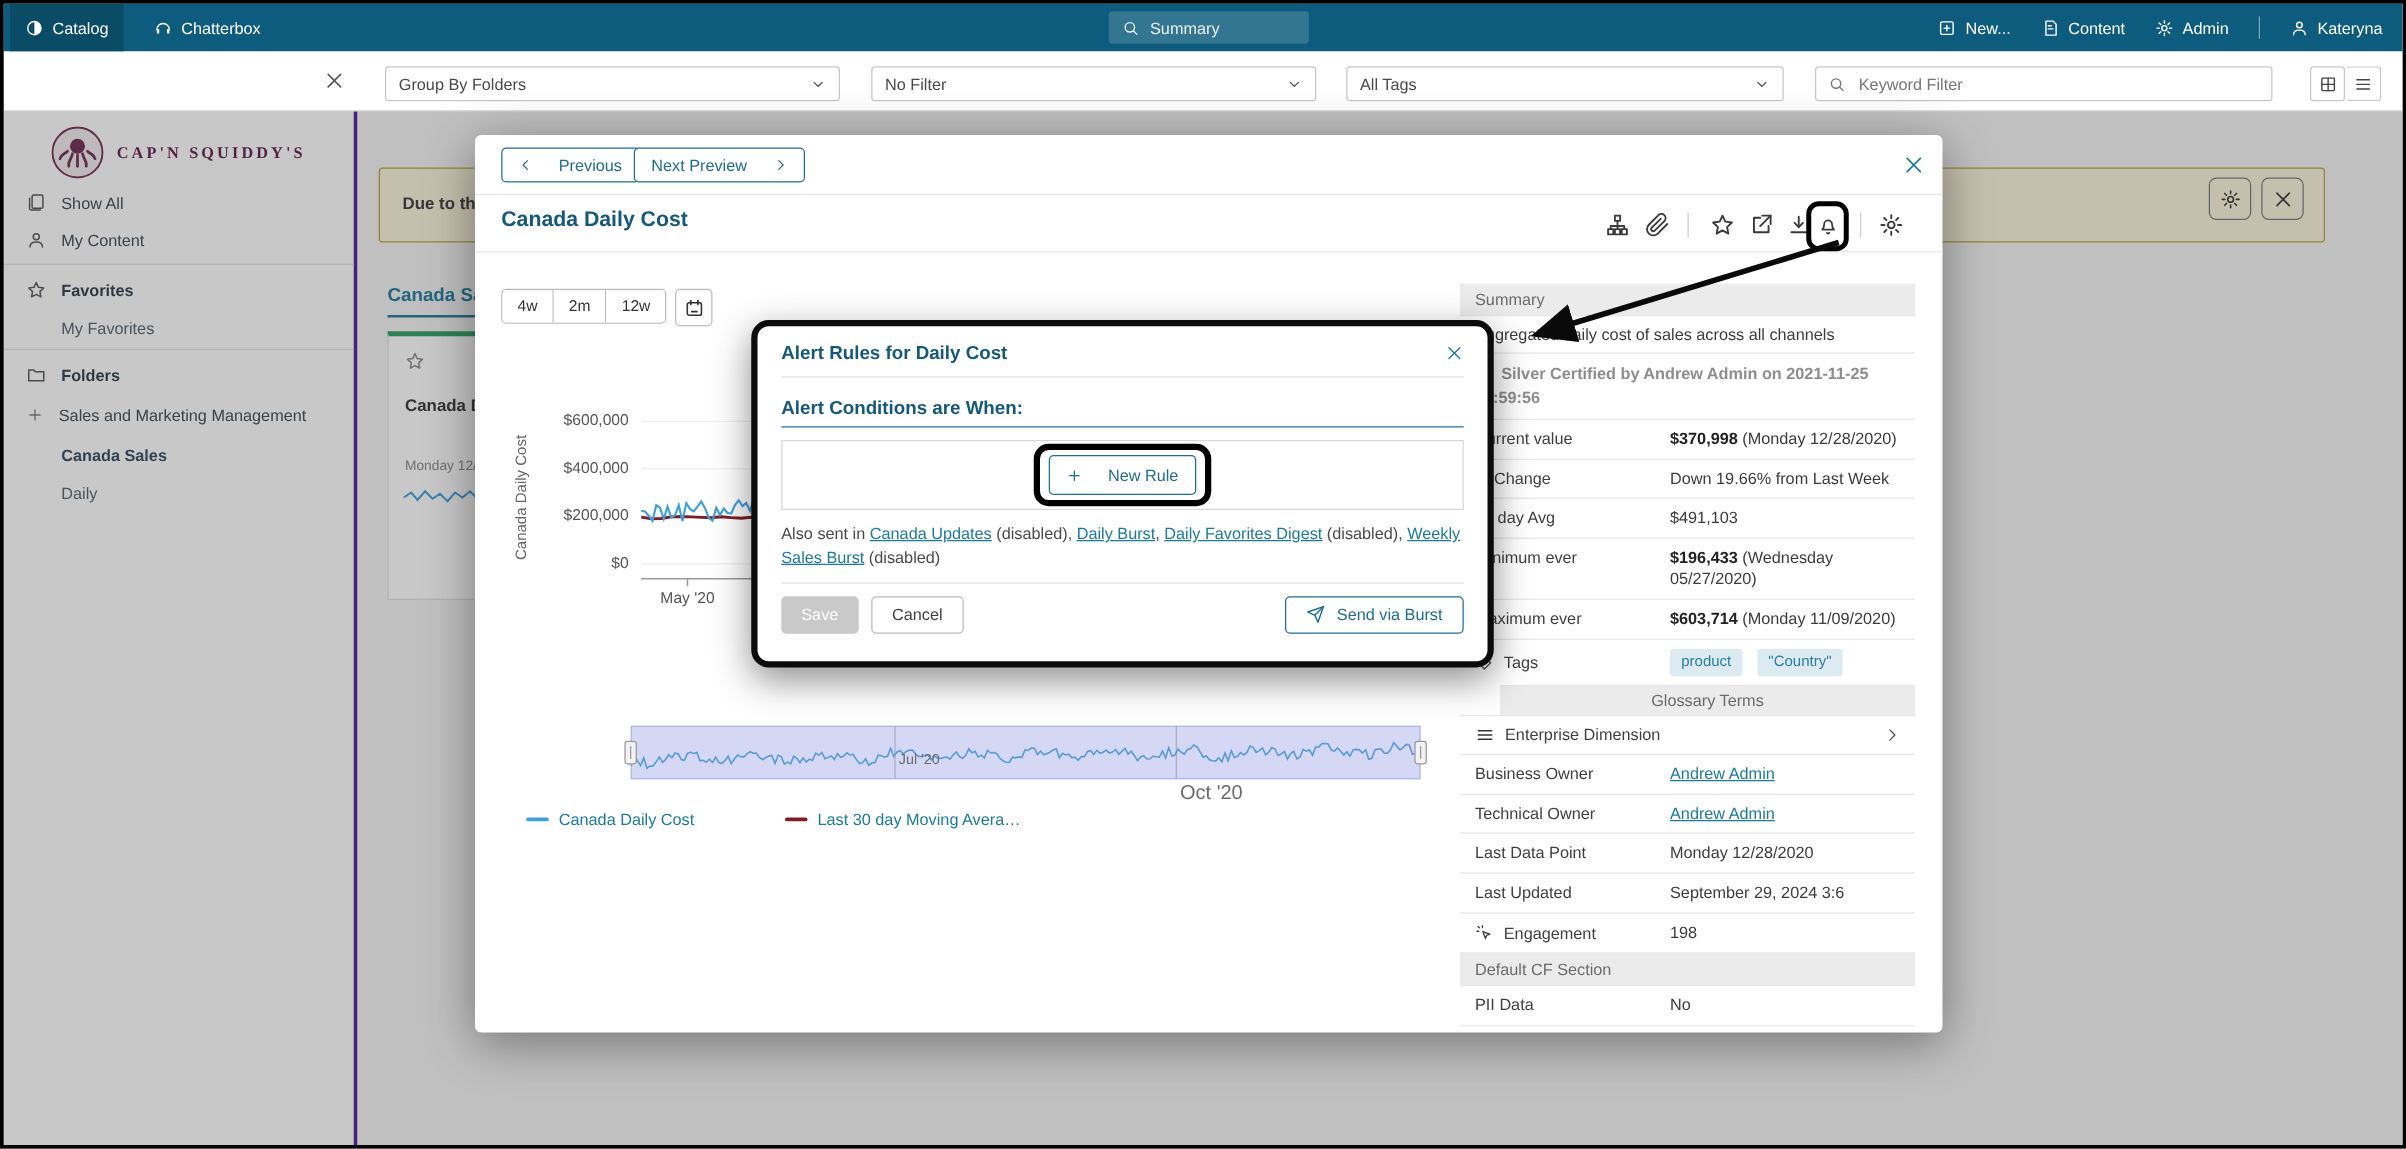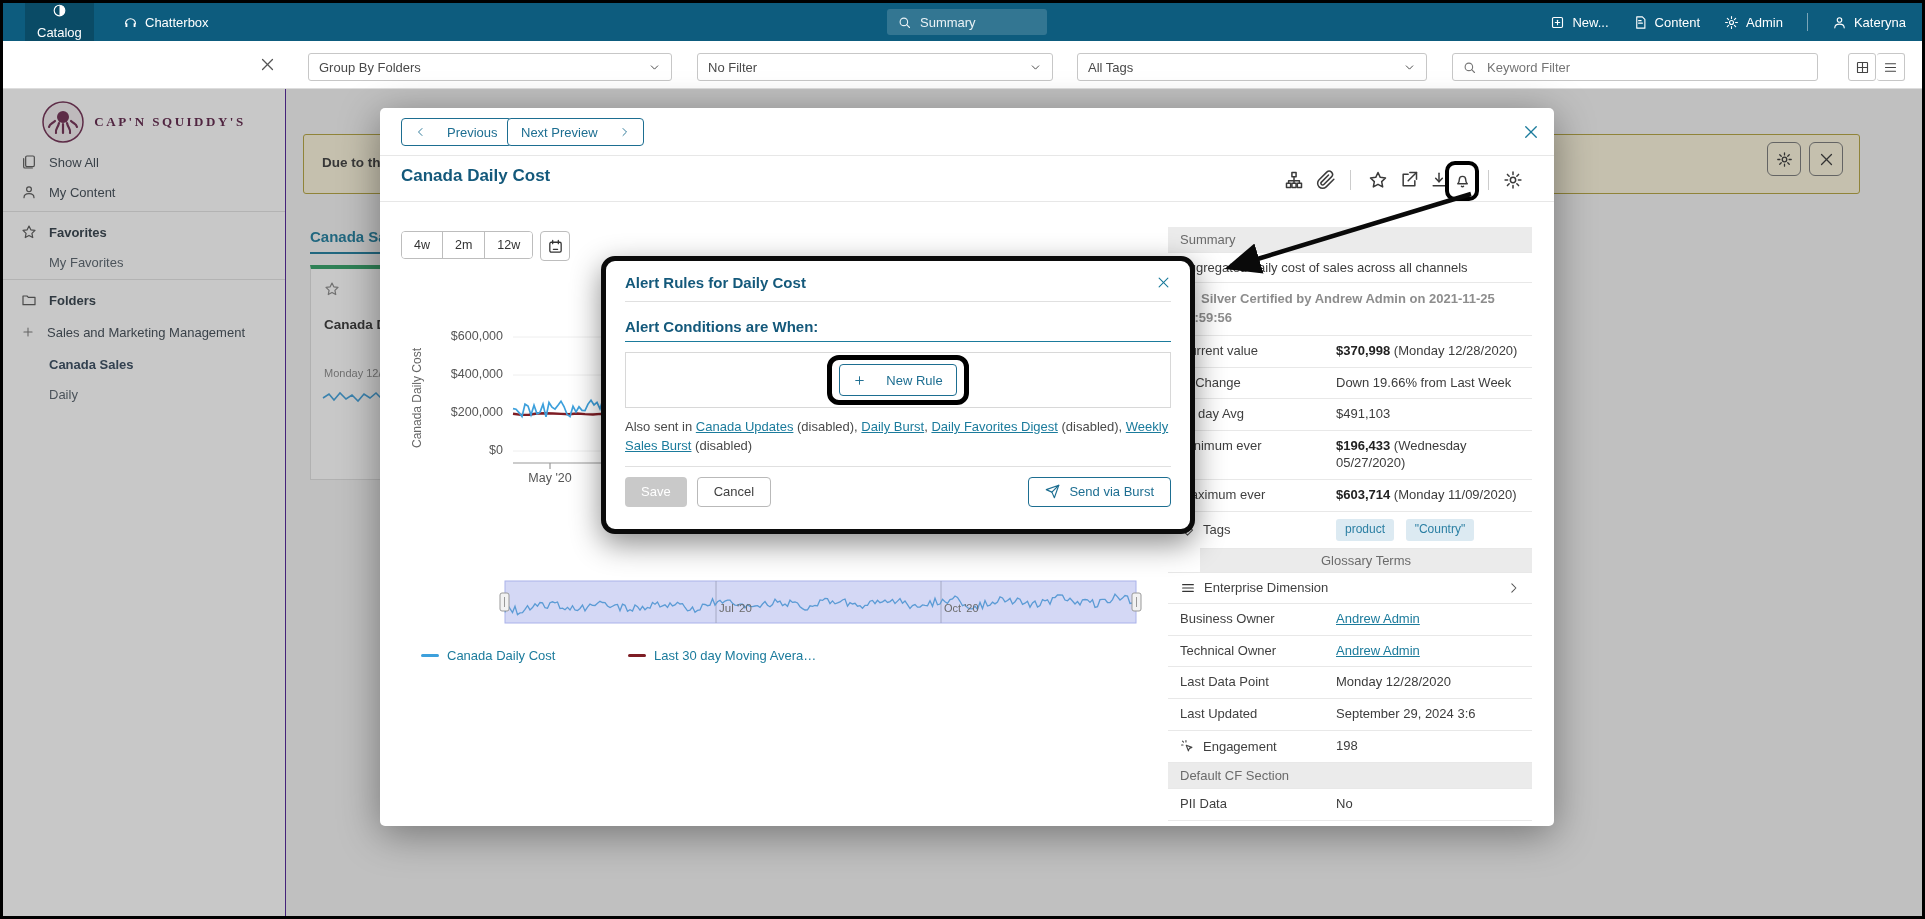--- a/index.html
+++ b/index.html
@@ -21,21 +21,21 @@
   .filterbar{position:absolute;left:0;top:38px;width:100%;height:48px;background:#fff;border-bottom:1px solid #ddd;z-index:4;}
   .dd{position:absolute;top:12px;height:28px;border:1px solid #c7c7c7;border-radius:3px;background:#fff;
     display:flex;align-items:center;justify-content:space-between;padding:0 10px;font-size:13px;color:#4a4a4a;cursor:pointer;}
   .inputbox{position:absolute;top:12px;height:28px;border:1px solid #c7c7c7;border-radius:3px;background:#fff;
     display:flex;align-items:center;gap:8px;padding:0 9px;}
   .inputbox input{border:none;outline:none;font-size:13px;color:#333;width:100%;font-family:"Liberation Sans",sans-serif;background:transparent;}
   .viewbtn{position:absolute;top:12px;width:28px;height:28px;border:1px solid #c7c7c7;border-radius:3px;background:#fff;
     display:flex;align-items:center;justify-content:center;color:#444;cursor:pointer;}
 
   
-  .sidebar{position:absolute;left:0;top:86px;width:283px;bottom:0;background:#fff;border-right:1px solid #4c1d95;z-index:1;}
+  .sidebar{position:absolute;left:0;top:86px;width:283px;bottom:0;background:#fff;border-right:3px solid #4c1d95;z-index:1;}
   .sb-item{position:absolute;left:0;width:100%;height:26px;display:flex;align-items:center;gap:12px;padding-left:18px;
     font-size:13px;color:#3d4852;cursor:pointer;}
   .sb-div{position:absolute;left:0;width:100%;border-top:1px solid #e3e3e3;}
 
   
   .contentbg{position:absolute;left:283px;top:86px;right:0;bottom:0;background:#f4f4f4;z-index:1;}
   .banner{position:absolute;left:17px;top:45px;width:1557px;height:60px;background:#fbf5dc;border:1px solid #b3a23c;border-radius:3px;}
   .bannerbtn{position:absolute;top:7px;width:34px;height:34px;border:1px solid #777;border-radius:6px;background:transparent;
     display:flex;align-items:center;justify-content:center;color:#333;cursor:pointer;}
   .dim{position:absolute;left:0;top:86px;right:0;bottom:0;background:rgba(50,50,50,.27);z-index:20;}
@@ -77,21 +77,21 @@
   .ring{position:absolute;border:5px solid #000;border-radius:12px;pointer-events:none;}
   .footbtn{height:30px;border-radius:4px;font-size:13px;display:inline-flex;align-items:center;justify-content:center;
     padding:0 16px;cursor:pointer;font-family:"Liberation Sans",sans-serif;}
 </style>
 </head>
 <body>
 
 <div class="screen">
 
   <div class="topnav">
-    <div class="navtab" style="left:22px;background:#0a4b66;flex-direction:column;">
+    <div class="navtab" style="left:5px;background:#0a4b66;">
       <svg class="ic" width="15" height="15" viewBox="0 0 24 24">
         <circle cx="12" cy="12" r="8.5"></circle>
           <path d="M12 3.5a8.5 8.5 0 010 17z" fill="#fff" stroke="none"></path>
         </svg>
       <span>Catalog</span>
     </div>
     <div class="navtab" style="left:108px;">
       <svg class="ic" width="15" height="15" viewBox="0 0 24 24">
         <path d="M4 14a8 8 0 0116 0"></path>
           <path d="M4 14v5h3v-6H4zM20 14v5h-3v-6h3z" fill="#fff" stroke="none"></path>
@@ -372,21 +372,21 @@
       <g>
         <rect x="120" y="485" width="9" height="18" rx="2" fill="#f2f2f2" stroke="#999"></rect>
           <line x1="124.5" y1="489" x2="124.5" y2="499" stroke="#999"></line>
       </g>
       <g>
         <rect x="752" y="485" width="9" height="18" rx="2" fill="#f2f2f2" stroke="#999"></rect>
           <line x1="756.5" y1="489" x2="756.5" y2="499" stroke="#999"></line>
       </g>
     </svg>
     <div class="abs" style="left:339px;top:494px;font-size:11.5px;color:#6b6b6b;">Jul '20</div>
-    <div class="abs" style="left:564px;top:494px;font-size:11px;color:#6b6b6b;">Oct '20</div>
+    <div class="abs" style="left:564px;top:518px;font-size:16px;color:#6b6b6b;">Oct '20</div>
 
     <div class="legend-item" style="left:41px;top:540px;">
       <span class="dash" style="background: rgb(61, 160, 220);"></span>
       <span>Canada Daily Cost</span>
     </div>
     <div class="legend-item" style="left:248px;top:540px;">
       <span class="dash" style="background: rgb(126, 29, 36);"></span>
       <span>Last 30 day Moving Avera…</span>
     </div>
 

